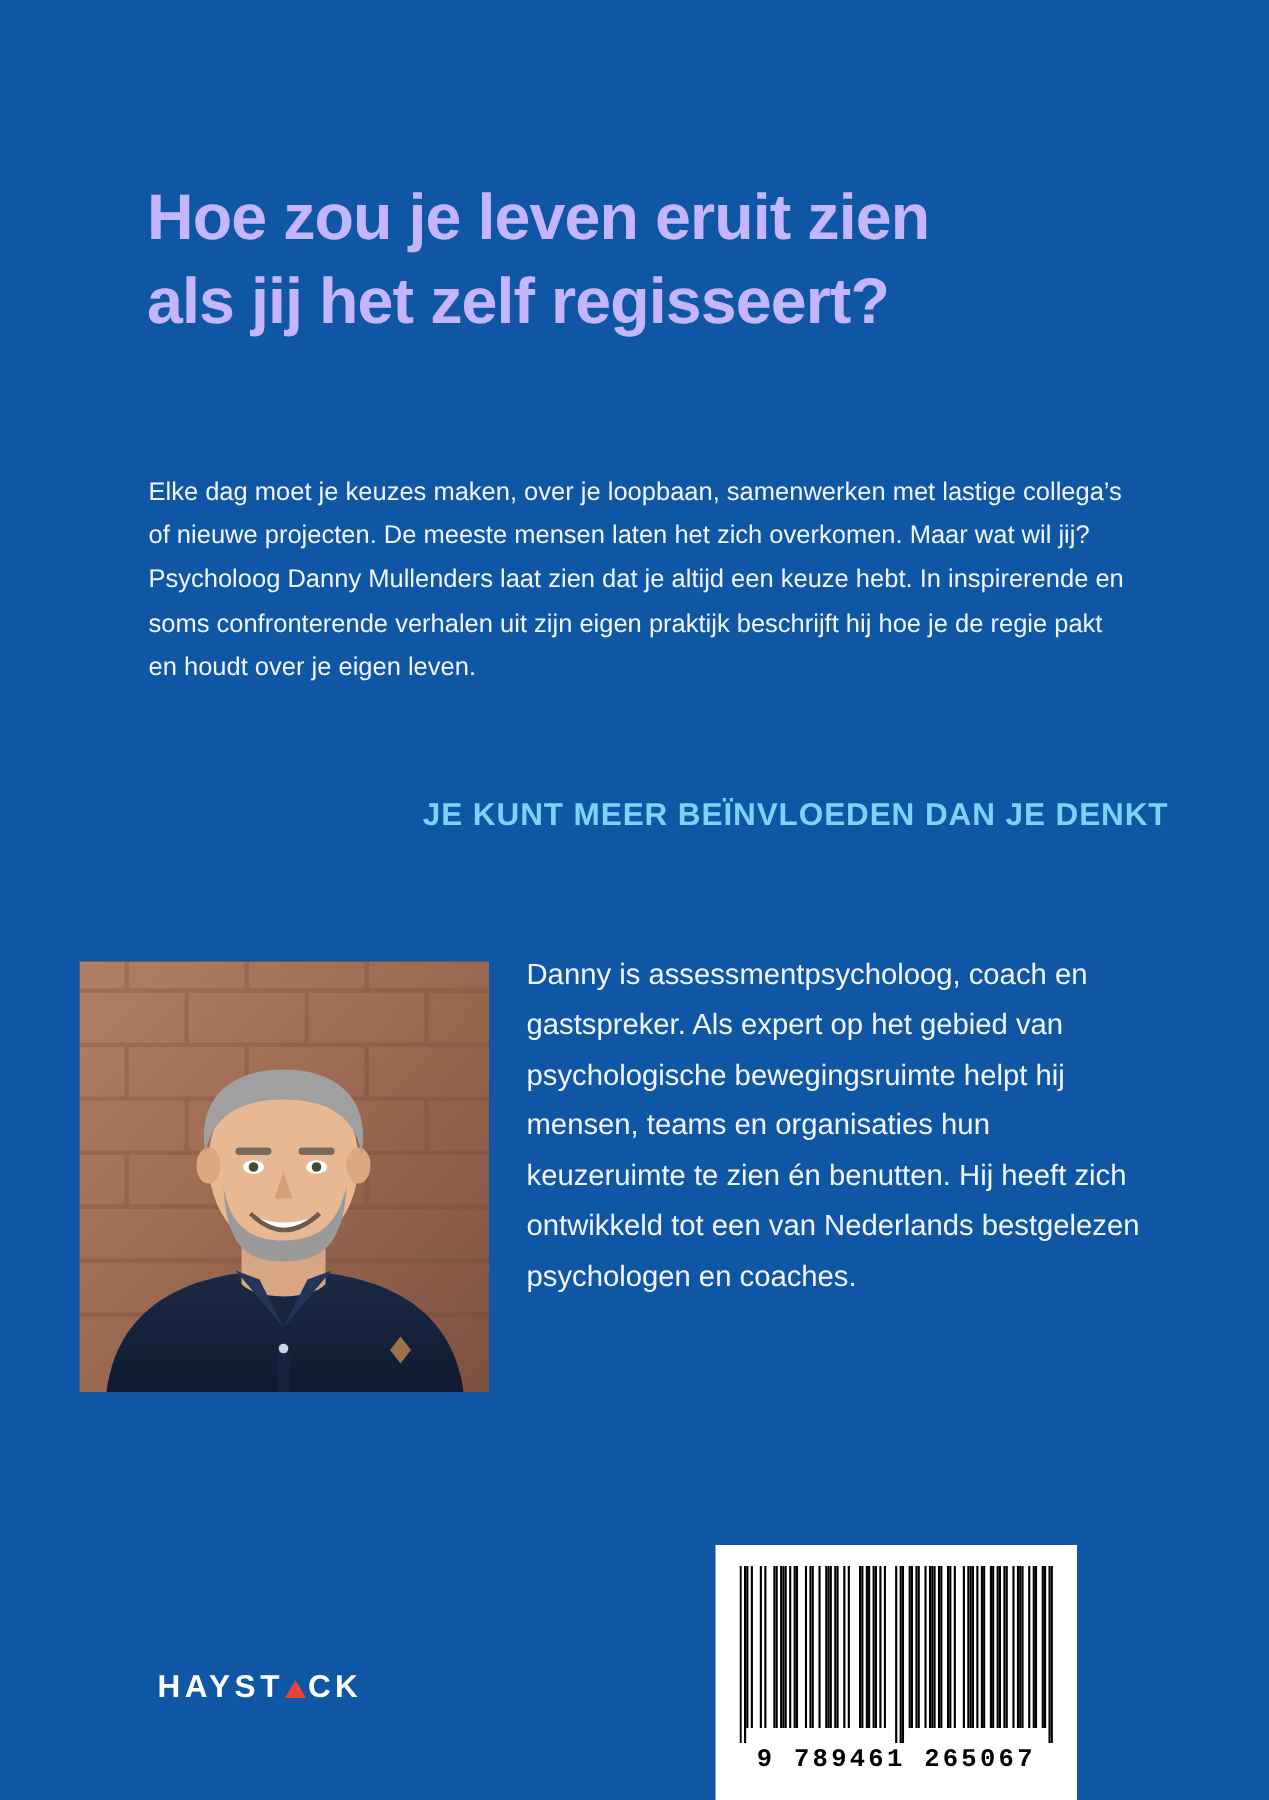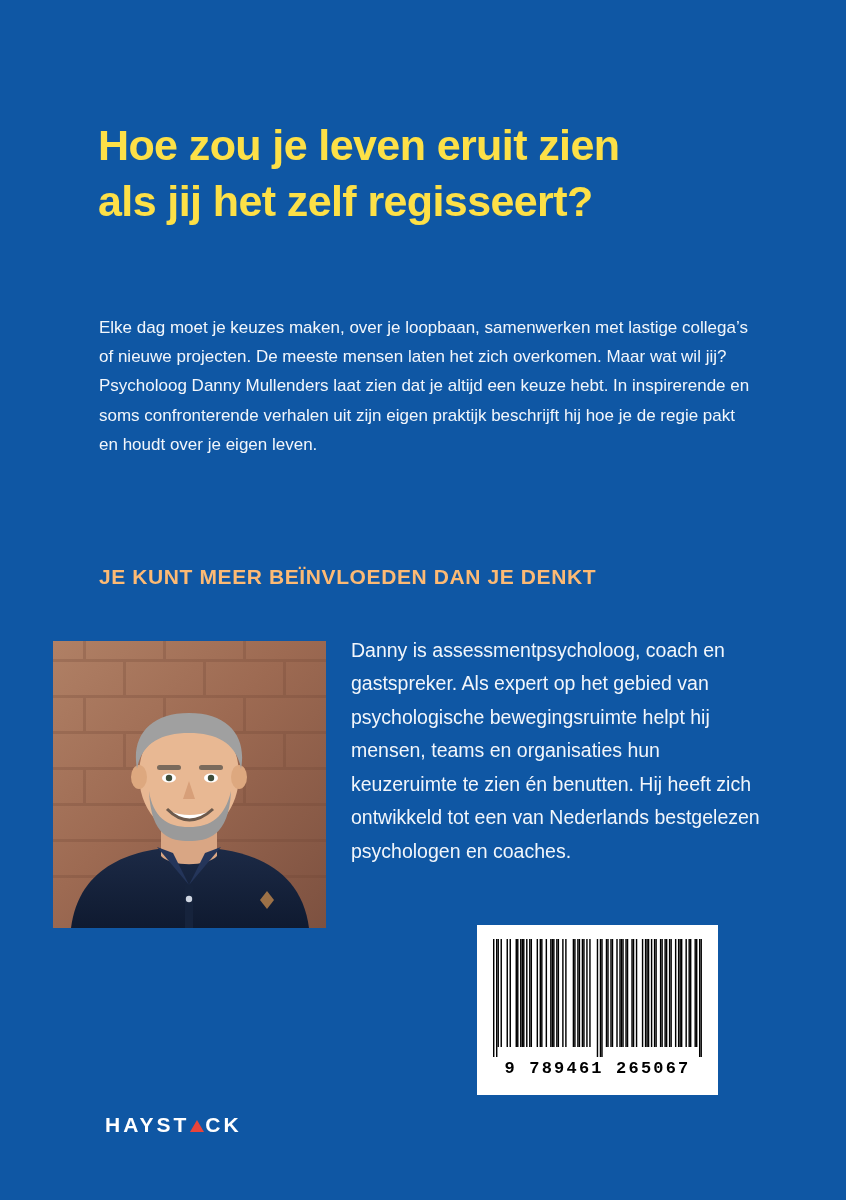--- a/index.html
+++ b/index.html
@@ -25,45 +25,46 @@
 
   .headline {
     position: absolute;
     left: 98px;
     top: 118px;
     width: 660px;
     font-size: 43px;
     line-height: 1.30;
     font-weight: bold;
     letter-spacing: -0.6px;
-    color: #fde047;
+    color: #c4b5fd;
   }
   .headline .l2 { display: block; }
 
   .blurb {
     position: absolute;
     left: 99px;
     top: 296px;
     width: 652px;
     font-size: 17px;
     line-height: 1.72;
     font-weight: 400;
     color: #f2f6fb;
   }
 
   .tagline {
     position: absolute;
     left: 99px;
-    top: 565px;
+    top: 532px;
     width: 680px;
     font-size: 21px;
     font-weight: bold;
     letter-spacing: 0.6px;
-    color: #fdba74;
+    color: #7dd3fc;
     text-transform: uppercase;
+    text-align: right;
   }
 
   .author-photo {
     position: absolute;
     left: 53px;
     top: 641px;
     width: 273px;
     height: 287px;
     overflow: hidden;
     background: #8a5b47;
@@ -76,21 +77,21 @@
     top: 614px;
     width: 410px;
     font-size: 19.5px;
     line-height: 1.72;
     color: #f2f6fb;
   }
 
   .barcode-box {
     position: absolute;
     left: 477px;
-    top: 925px;
+    top: 1030px;
     width: 241px;
     height: 170px;
     background: #ffffff;
     padding: 14px 16px 6px 16px;
   }
   .barcode-bars {
     width: 100%;
     height: 118px;
     display: block;
   }

